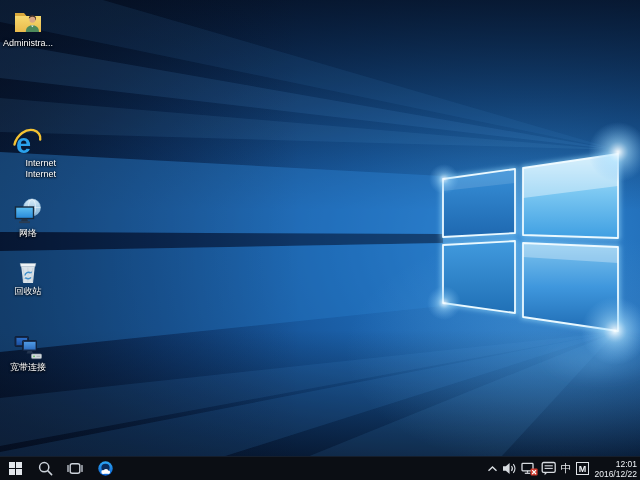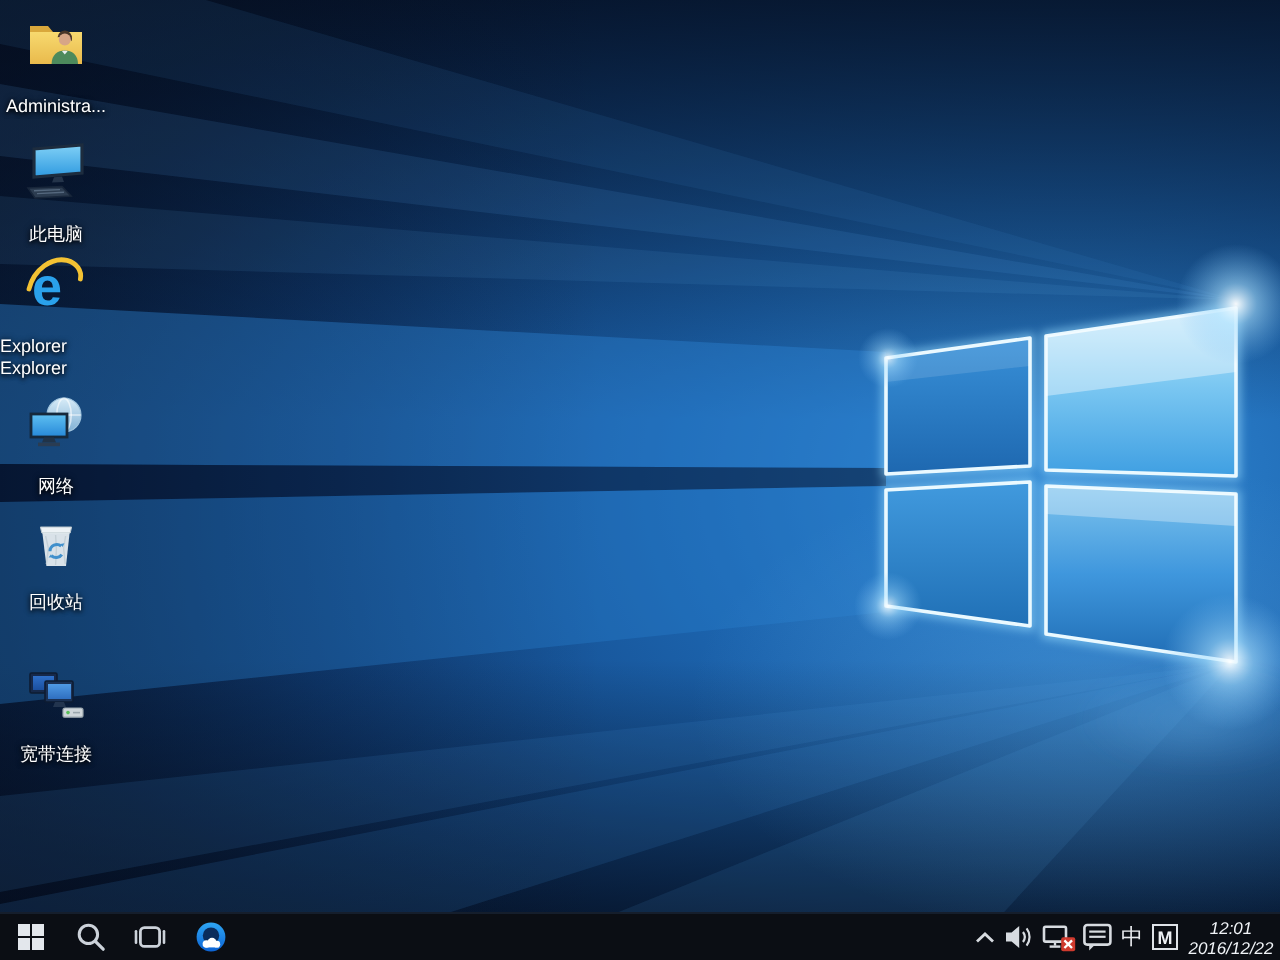--- a/index.html
+++ b/index.html
@@ -6,35 +6,35 @@
   *{box-sizing:border-box;}
   body{font-family:"Liberation Sans","DejaVu Sans",sans-serif;}
   #screen{position:relative;width:640px;height:480px;overflow:hidden;background:#0a1f42;}
 
   
   #wallpaper{position:absolute;inset:0;width:640px;height:480px;display:block;}
 
   
   .desk-item{position:absolute;left:0;width:56px;display:flex;flex-direction:column;align-items:center;cursor:default;}
   .desk-item .ico{width:32px;height:32px;display:block;}
-  .desk-item .lbl{margin-top:10px;font-size:9px;line-height:11px;color:#fff;text-align:left;
+  .desk-item .lbl{margin-top:0;font-size:9px;line-height:11px;color:#fff;text-align:right;
       text-shadow:0 1px 2px rgba(0,0,0,.95),0 0 3px rgba(0,0,0,.8);max-width:58px;word-break:break-word;}
   .lbl-nowrap{white-space:nowrap;}
 
   
   #taskbar{position:absolute;left:0;bottom:0;width:640px;height:24px;background:#0b0e14;
       display:flex;align-items:stretch;z-index:5;border-top:1px solid rgba(40,60,90,.35);}
   .tb-btn{width:30px;display:flex;align-items:center;justify-content:center;}
   .tb-spacer{flex:1;}
   #tray{display:flex;align-items:center;padding-right:3px;}
   .tray-btn{height:24px;display:flex;align-items:center;justify-content:center;}
   .tray-zh{font-size:11px;color:#e8eaee;width:16px;text-align:center;}
   .tray-m{width:13px;height:13px;border:1px solid #dfe3e8;color:#eef1f5;font-size:9px;font-weight:bold;
       display:flex;align-items:center;justify-content:center;margin:0 2px;}
-  #clock{width:46px;text-align:center;color:#f0f3f7;font-size:8.5px;line-height:10px;padding-left:3px;font-style:italic;}
+  #clock{width:46px;text-align:right;color:#f0f3f7;font-size:8.5px;line-height:10px;padding-left:3px;}
 </style>
 </head>
 <body>
 
 <div id="screen">
 
   <svg id="wallpaper" viewBox="0 0 640 480" preserveAspectRatio="none">
     <defs>
       <radialGradient id="bgGlow" cx="0.83" cy="0.5" r="1.0">
         <stop offset="0" stop-color="#2f86d2"></stop>
@@ -144,42 +144,27 @@
       <path d="M3 7h9l2.5 3H29v16H3z" fill="#d9a83c"></path>
       <path d="M3 10h26v16H3z" fill="url(#foldG)"></path>
       <path d="M16.8 12.6a3.6 3.6 0 0 1 7.2.6c0 .5-.1 1-.3 1.4-1-2.2-4.6-2.6-6.9-2z" fill="#4a3628"></path>
       <circle cx="20.4" cy="13.8" r="3" fill="#d7a586"></circle>
       <path d="M13.8 26c0-4.7 3-6.8 6.6-6.8s6.6 2.1 6.6 6.8z" fill="#4d8a5c"></path>
       <path d="M19 19.6l1.4 1.6 1.4-1.6c-.9-.3-1.9-.3-2.8 0z" fill="#e8eef0"></path>
     </svg>
     <div class="lbl lbl-nowrap">Administra...</div>
   </div>
 
-  <div class="desk-item" style="top:70px">
-    <svg class="ico" viewBox="0 0 32 32">
-      <defs>
-          <linearGradient id="pcScr" x1="0" y1="0" x2="0" y2="1">
-        <stop offset="0" stop-color="#7fd0f6"></stop>
-            <stop offset="1" stop-color="#2f9ae0"></stop>
-          </linearGradient>
-        </defs>
-      <polygon points="5,4.5 29,2.5 29,16.5 5,18.5" fill="url(#pcScr)" stroke="#1d2c3e" stroke-width="1.6"></polygon>
-      <polygon points="15,18.6 19,18.3 20,21 14,21.3" fill="#24344a"></polygon>
-      <polygon points="2,24 19,23.3 23.5,28 5.5,29" fill="#2c3c50" stroke="#18263a" stroke-width="0.8"></polygon>
-      <path d="M5 25.4l13-0.6M6.5 26.8l13.5-0.7" stroke="#55687e" stroke-width="0.7" fill="none"></path>
-    </svg>
-    <div class="lbl lbl-nowrap">此电脑</div>
-  </div>
 
   <div class="desk-item" style="top:126px">
     <svg class="ico" viewBox="0 0 32 32">
       <text x="4" y="26.5" font-size="27" font-weight="bold" fill="#2aa2ec" font-family="'Liberation Sans','DejaVu Sans',sans-serif">e</text>
       <path d="M2.5 18.5C5 8.5 14 2.5 21.5 4.2c5 1.3 7.5 5.3 6.7 9.3" fill="none" stroke="#f3c233" stroke-width="2.4" stroke-linecap="round"></path>
     </svg>
-    <div class="lbl">Explorer Explorer</div>
+    <div class="lbl">Internet Internet</div>
   </div>
 
   <div class="desk-item" style="top:254px">
     <svg class="ico" viewBox="0 0 32 32">
       <path d="M8.2 9.5h15.6l-.7 3H8.9z" fill="#eef3f6" stroke="#b9c6cd" stroke-width="0.5"></path>
       <path d="M9.2 12.5h13.6L21 29h-9.8z" fill="#e4ebef" opacity="0.95"></path>
       <path d="M10.8 14l1.4 6-1 8M20.8 14l-1 6 .8 8M15.8 13.5l.4 7-.4 8" stroke="#c4d0d7" stroke-width="0.7" fill="none"></path>
       <path d="M13 21.6a3.4 3.4 0 0 1 5.6-2.5" stroke="#4190cc" stroke-width="1.5" fill="none"></path>
       <path d="M18.2 18l2-.4-.9 1.9z" fill="#4190cc"></path>
       <path d="M18.9 23.3a3.4 3.4 0 0 1-5.2.5" stroke="#4190cc" stroke-width="1.5" fill="none"></path>

